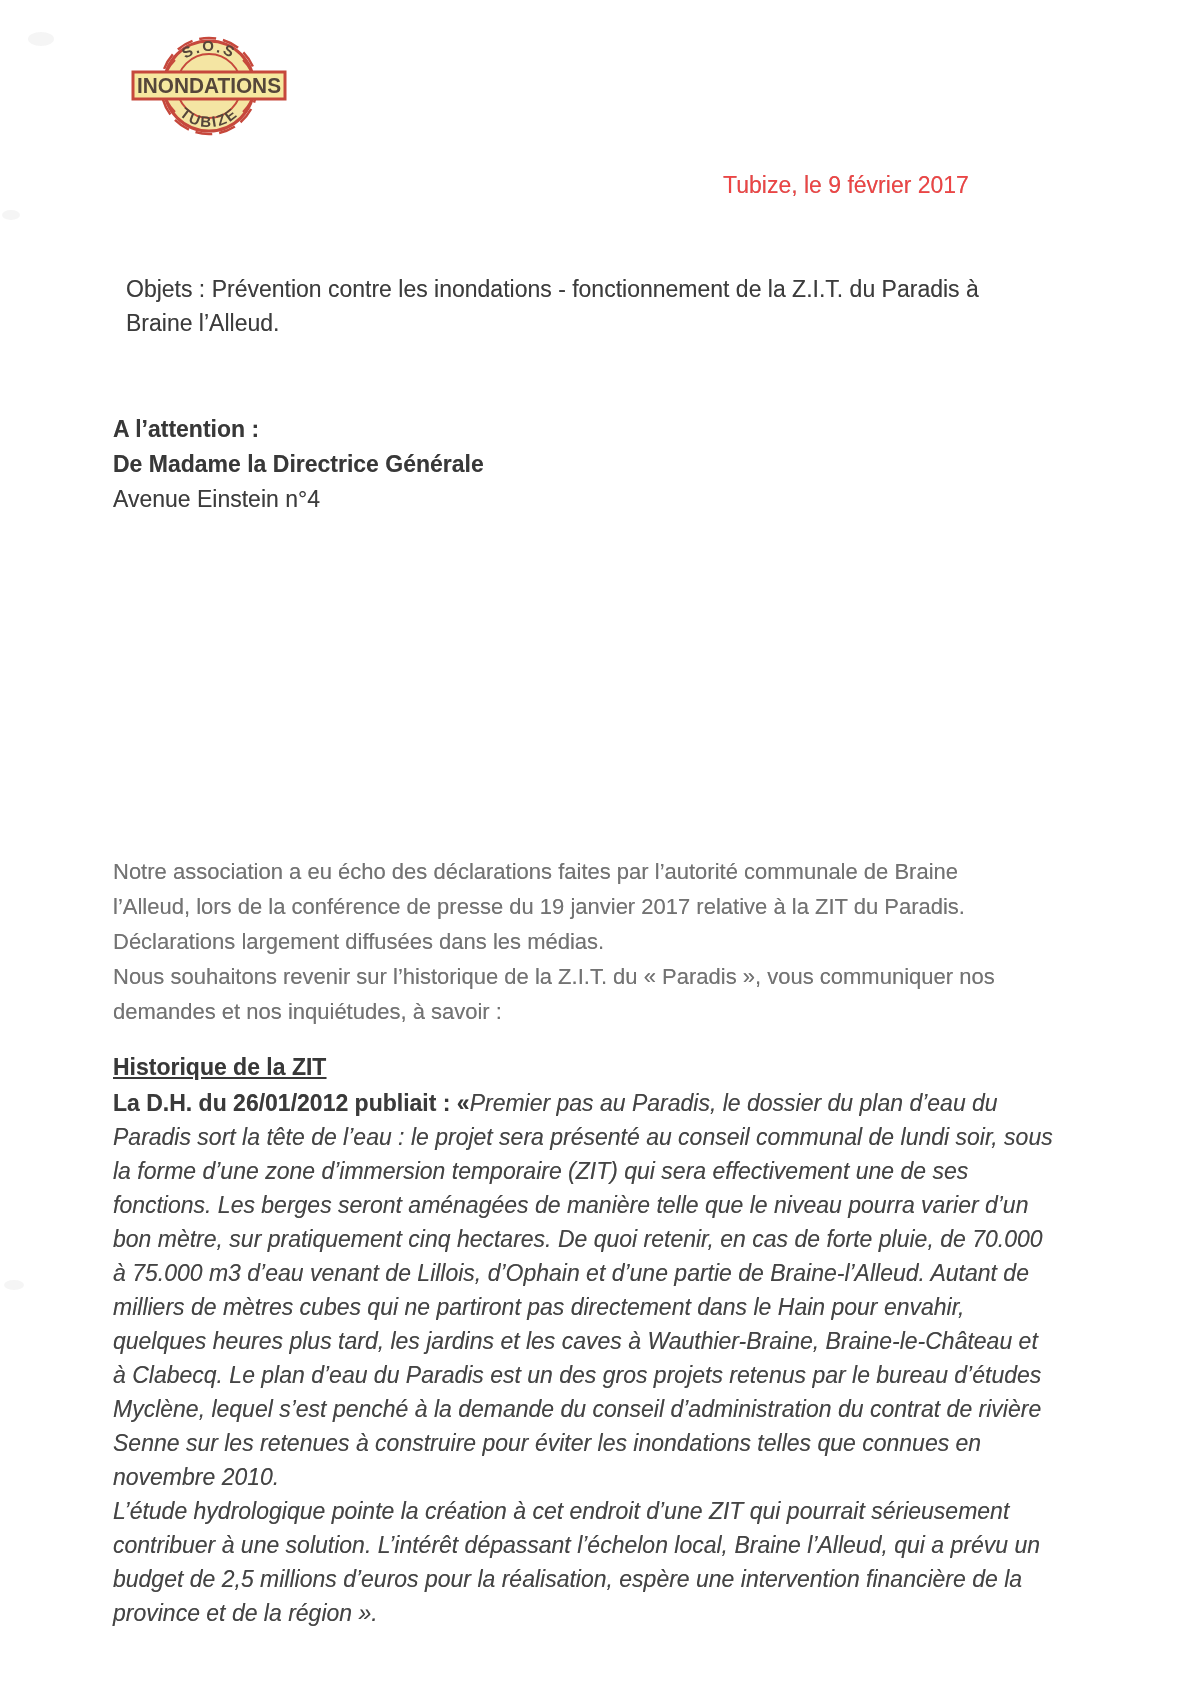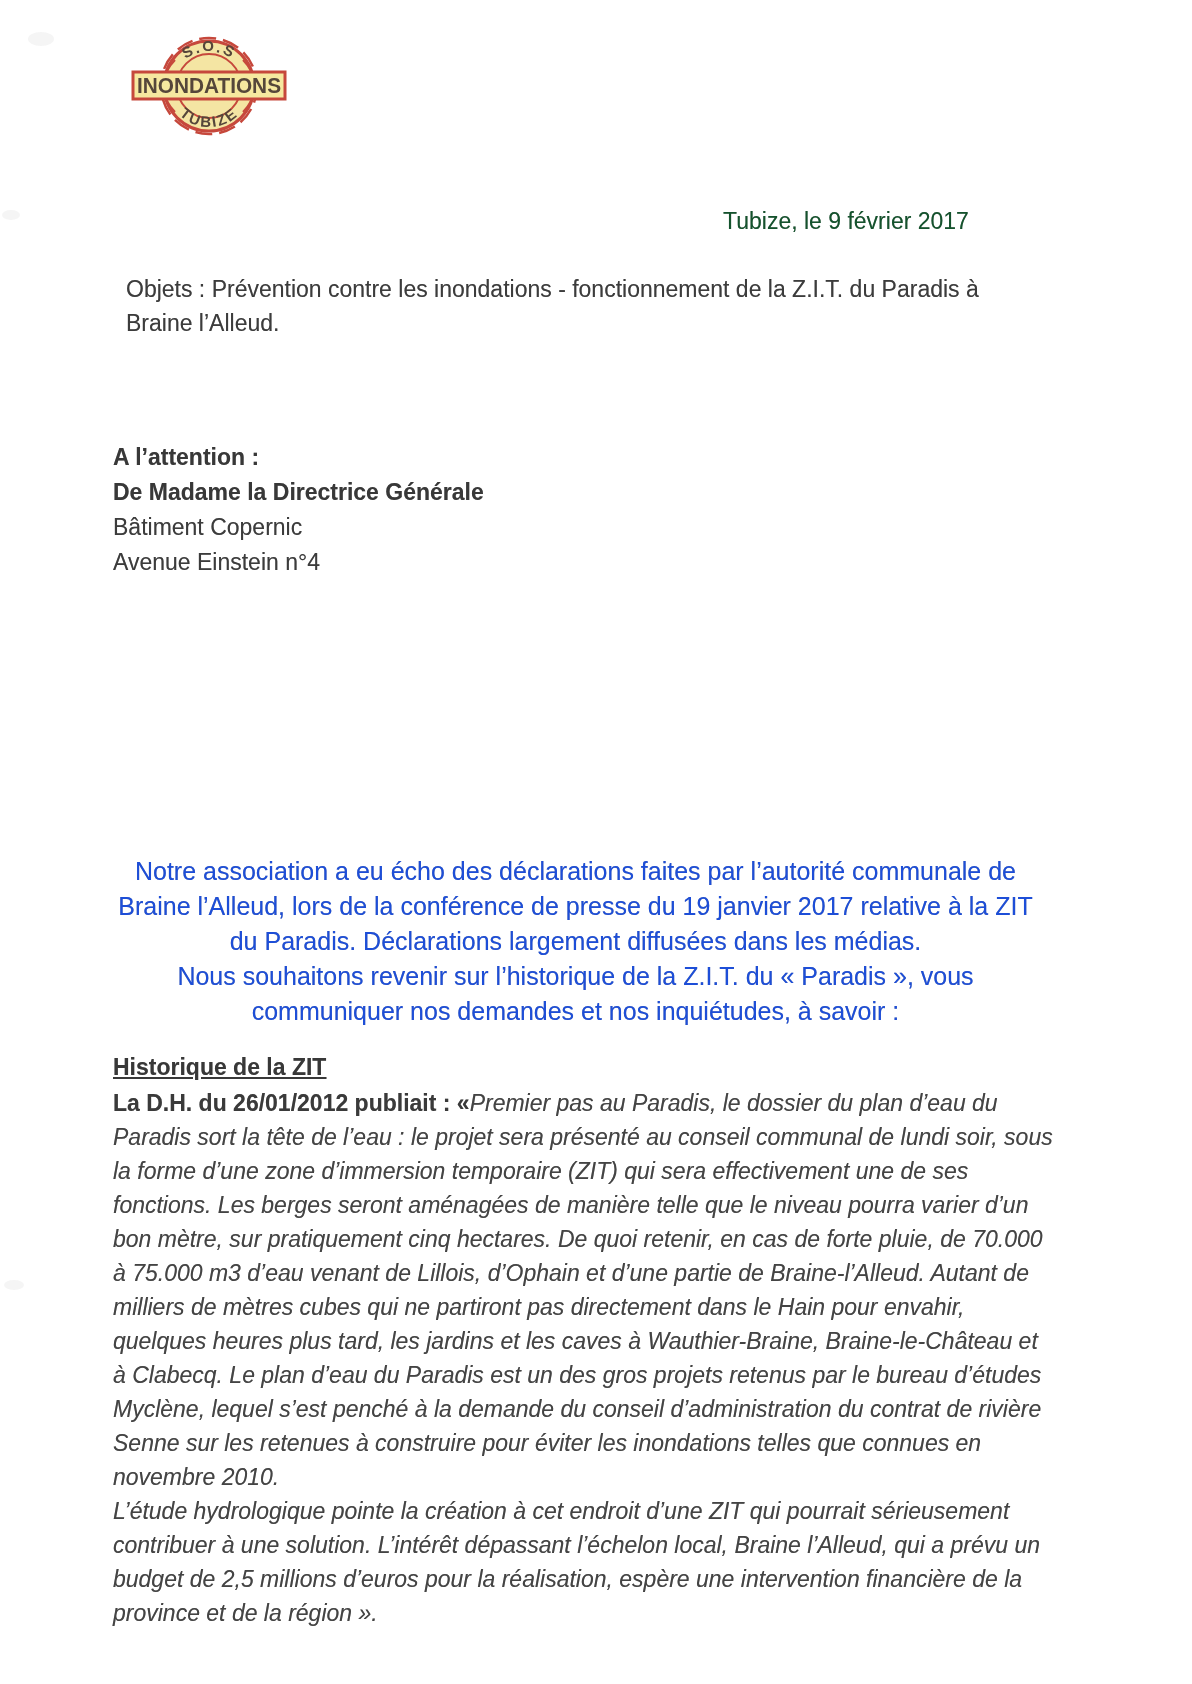--- a/index.html
+++ b/index.html
@@ -12,42 +12,42 @@
     overflow:hidden;
   }
   .page { position:absolute; inset:0; background:#ffffff; }
 
   .scan-mark { position:absolute; background:rgba(90,90,90,0.06); border-radius:50%; }
 
   .logo-wrap { position:absolute; left:131px; top:27px; width:156px; height:112px; }
 
   .date-line {
     position:absolute; left:723px; top:168px;
-    font-size:23px; line-height:34px; color:#14532d;margin-top:36px;
+    font-size:23px; line-height:34px; color:#ef4444;
   }
 
   .subject {
     position:absolute; left:126px; top:272px; width:920px;
     font-size:23px; line-height:34px; color:#3c3c3c;
   }
 
   .recipient {
-    position:absolute; left:113px; top:440px;
+    position:absolute; left:113px; top:412px;
     font-size:23px; line-height:35px; color:#3c3c3c;
   }
   .recipient .bold { font-weight:bold; color:#383838; }
 
   .salutation {
     position:absolute; left:113px; top:806px; width:960px;
     font-size:23px; line-height:34px; color:#3c3c3c;
   }
 
   .intro {
     position:absolute; left:113px; top:854px; width:925px;
-    font-size:25px; line-height:35px; color:#1d4ed8;text-align:center;
+    font-size:22px; line-height:35px; color:#737373;
   }
 
   .section-heading {
     position:absolute; left:113px; top:1050px;
     font-size:23px; line-height:35px; font-weight:bold;
     text-decoration:underline; color:#383838;
   }
 
   .quote {
     position:absolute; left:113px; top:1086px; width:940px;
@@ -96,21 +96,20 @@
     </svg>
   </div>
 
   <div class="date-line soft">Tubize, le 9 février 2017</div>
 
   <div class="subject soft">Objets : Prévention contre les inondations - fonctionnement de la Z.I.T. du Paradis à Braine l’Alleud.</div>
 
   <div class="recipient soft">
     <div class="bold">A l’attention  :</div>
     <div class="bold">De Madame la Directrice Générale</div>
-    <div>Bâtiment Copernic</div>
     <div>Avenue Einstein n°4</div>
   </div>
 
 
   <div class="intro soft">
     <div>Notre association a eu écho des déclarations faites par l’autorité communale de Braine l’Alleud, lors de la conférence de presse du 19 janvier 2017 relative à la ZIT du Paradis. Déclarations largement diffusées dans les médias.</div>
     <div>Nous souhaitons revenir sur l’historique de la Z.I.T. du « Paradis », vous communiquer nos demandes et nos inquiétudes, à savoir :</div>
   </div>
 
   <div class="section-heading soft">Historique de la ZIT</div>

